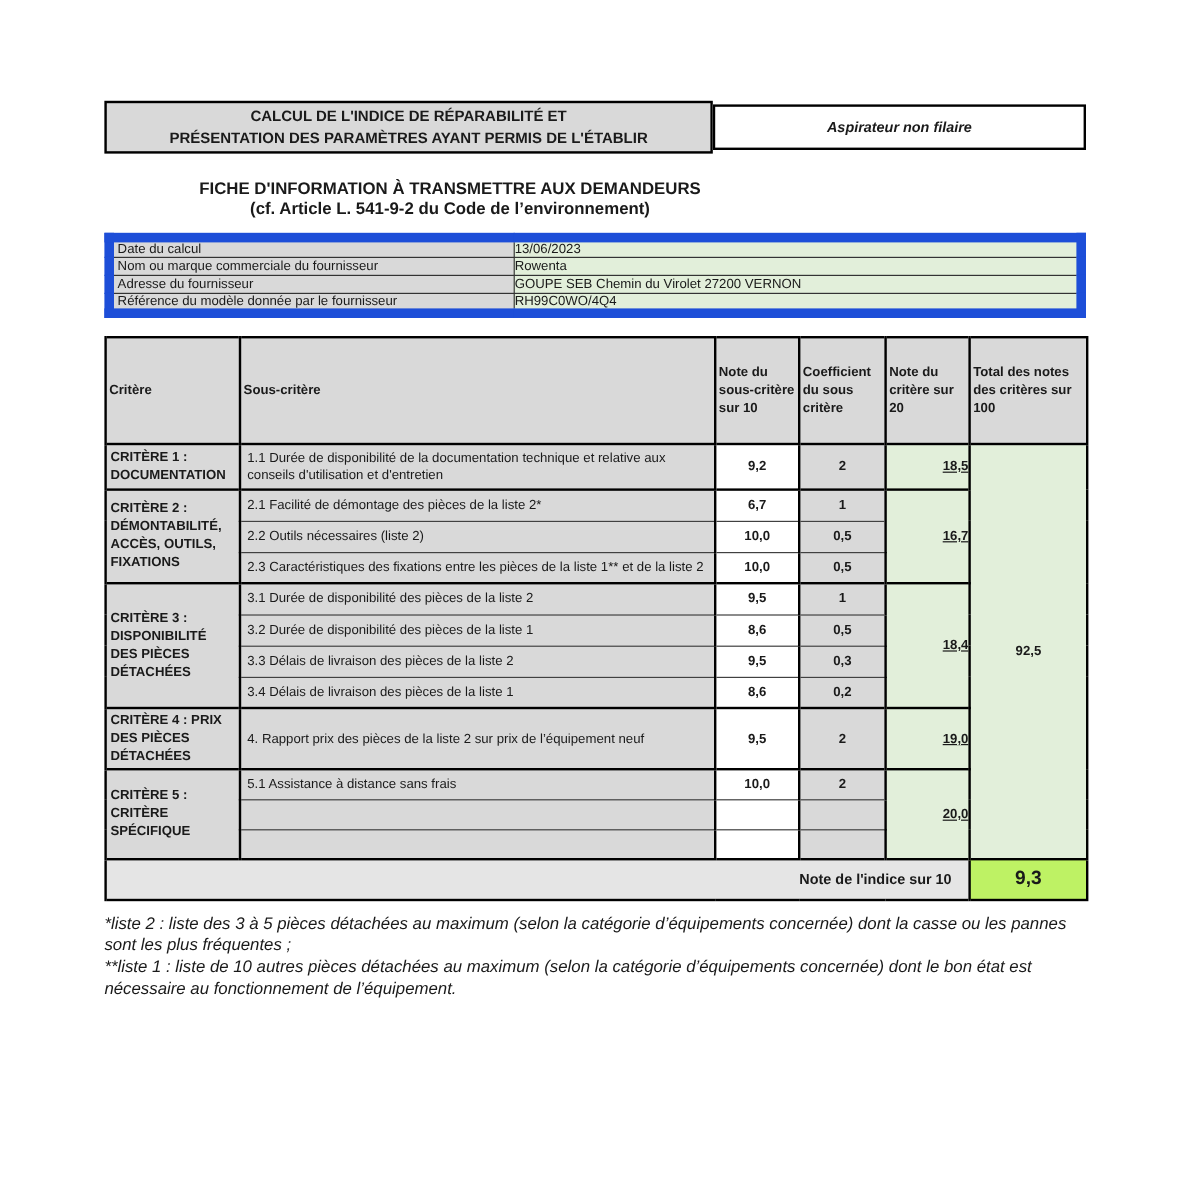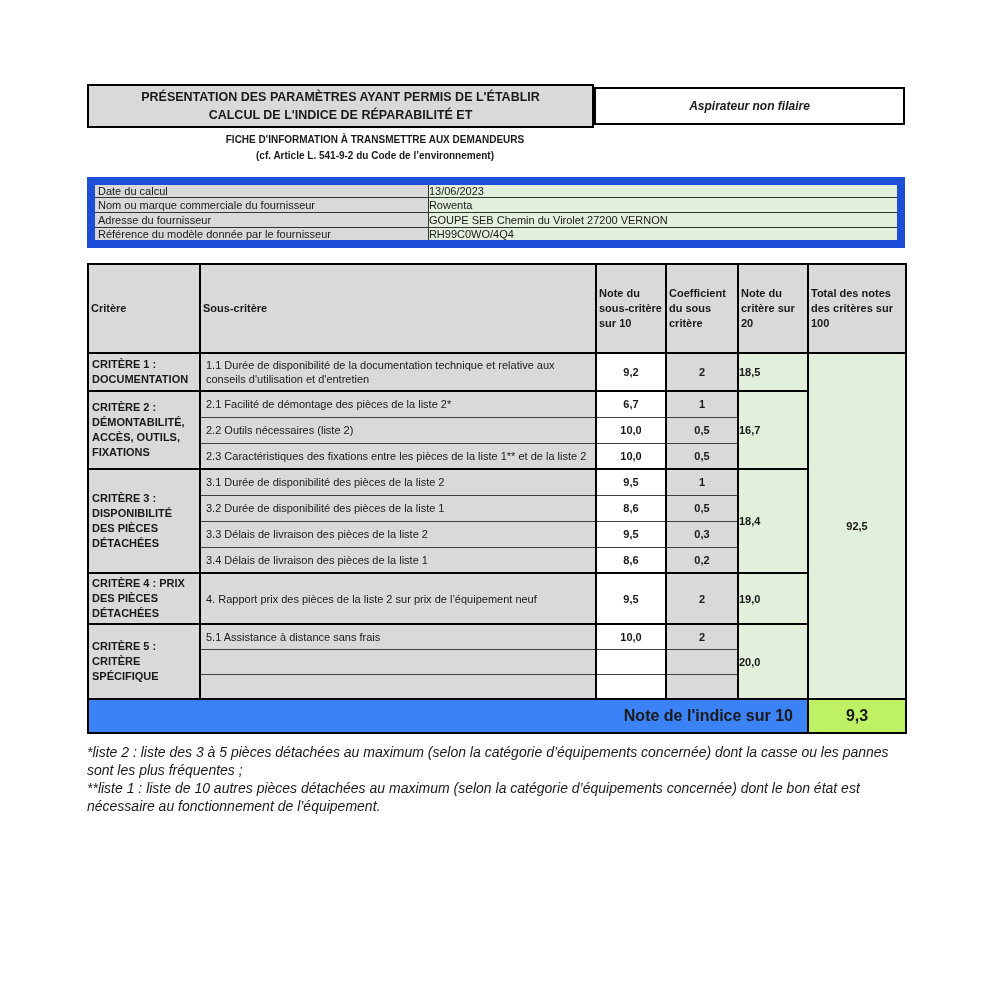--- a/index.html
+++ b/index.html
@@ -20,22 +20,22 @@
     font-weight:bold; font-size:12.5px; line-height:18px;
   }
   .product-box {
     width:311px; height:38px;
     background:#fff; border:2px solid #000;
     display:flex; align-items:center; justify-content:center;
     font-weight:bold; font-style:italic; font-size:12px;
   }
 
   
-  .subtitle { width:576px; margin-top:4px; text-align:center;
-    font-weight:bold; font-size:10px; line-height:16px; }
+  .subtitle { width:576px; margin-top:21px; text-align:center;
+    font-weight:bold; font-size:14px; line-height:16px; }
 
   
   table { border-collapse:collapse; table-layout:fixed; }
   .info-table { width:818px; margin-top:13px; border:8px solid #1d4ed8; font-size:11px; }
   .info-table td { border:1px solid #333; height:15px; }
   .info-table .i-label { width:297px; background:#d9d9d9; padding-left:3px; }
   .info-table .i-value { width:416px; background:#e2efda; text-align:left; }
 
   
   .score-table { width:818px; margin-top:15px; border:2px solid #000; font-size:11px; }
@@ -49,39 +49,39 @@
   .h-r1    { height:38px; }
   .h-sub   { height:26px; }
   .h-r4    { height:42px; }
   .h-r5    { height:25px; }
   .h-final { height:34px; }
   .c-head  { background:#d9d9d9; font-weight:bold; text-align:left; padding:2px; line-height:15px; }
   .c-crit  { background:#d9d9d9; font-weight:bold; text-align:left; padding:2px 3px; line-height:15px; }
   .c-sub   { background:#d9d9d9; text-align:left; padding:2px 5px; line-height:14px; }
   .c-note  { background:#ffffff; font-weight:bold; text-align:center; }
   .c-coeff { background:#d9d9d9; font-weight:bold; text-align:center; }
-  .c-n20   { background:#e2efda; font-weight:bold; text-align:left; }
+  .c-n20   { background:#e2efda; font-weight:bold; text-align:right;text-decoration:underline; }
   .c-total { background:#e2efda; font-weight:bold; text-align:center; }
-  .final-label { background:#3b82f6; font-weight:bold; font-size:16px;
+  .final-label { background:#e5e5e5; font-weight:bold; font-size:12px;
     text-align:right; padding-right:14px; }
   .final-value { background:#bef264; font-weight:bold; font-size:16px; text-align:center; }
 
   
   .footnotes { width:802px; margin-top:9px; font-style:italic; font-size:14px; line-height:18px; }
   .footnotes p { margin:0; }
 </style>
 </head>
 <body>
 
 <div class="page">
 
   <div class="header-row">
     <div class="title-box">
+      <span>CALCUL DE L'INDICE DE RÉPARABILITÉ ET</span>
       <span>PRÉSENTATION DES PARAMÈTRES AYANT PERMIS DE L'ÉTABLIR</span>
-      <span>CALCUL DE L'INDICE DE RÉPARABILITÉ ET</span>
     </div>
     <div class="product-box">
       <span>Aspirateur non filaire</span>
     </div>
   </div>
 
   <div class="subtitle">
     <div>FICHE D'INFORMATION À TRANSMETTRE AUX DEMANDEURS</div>
     <div>(cf. Article L. 541-9-2 du Code de l’environnement)</div>
   </div>

